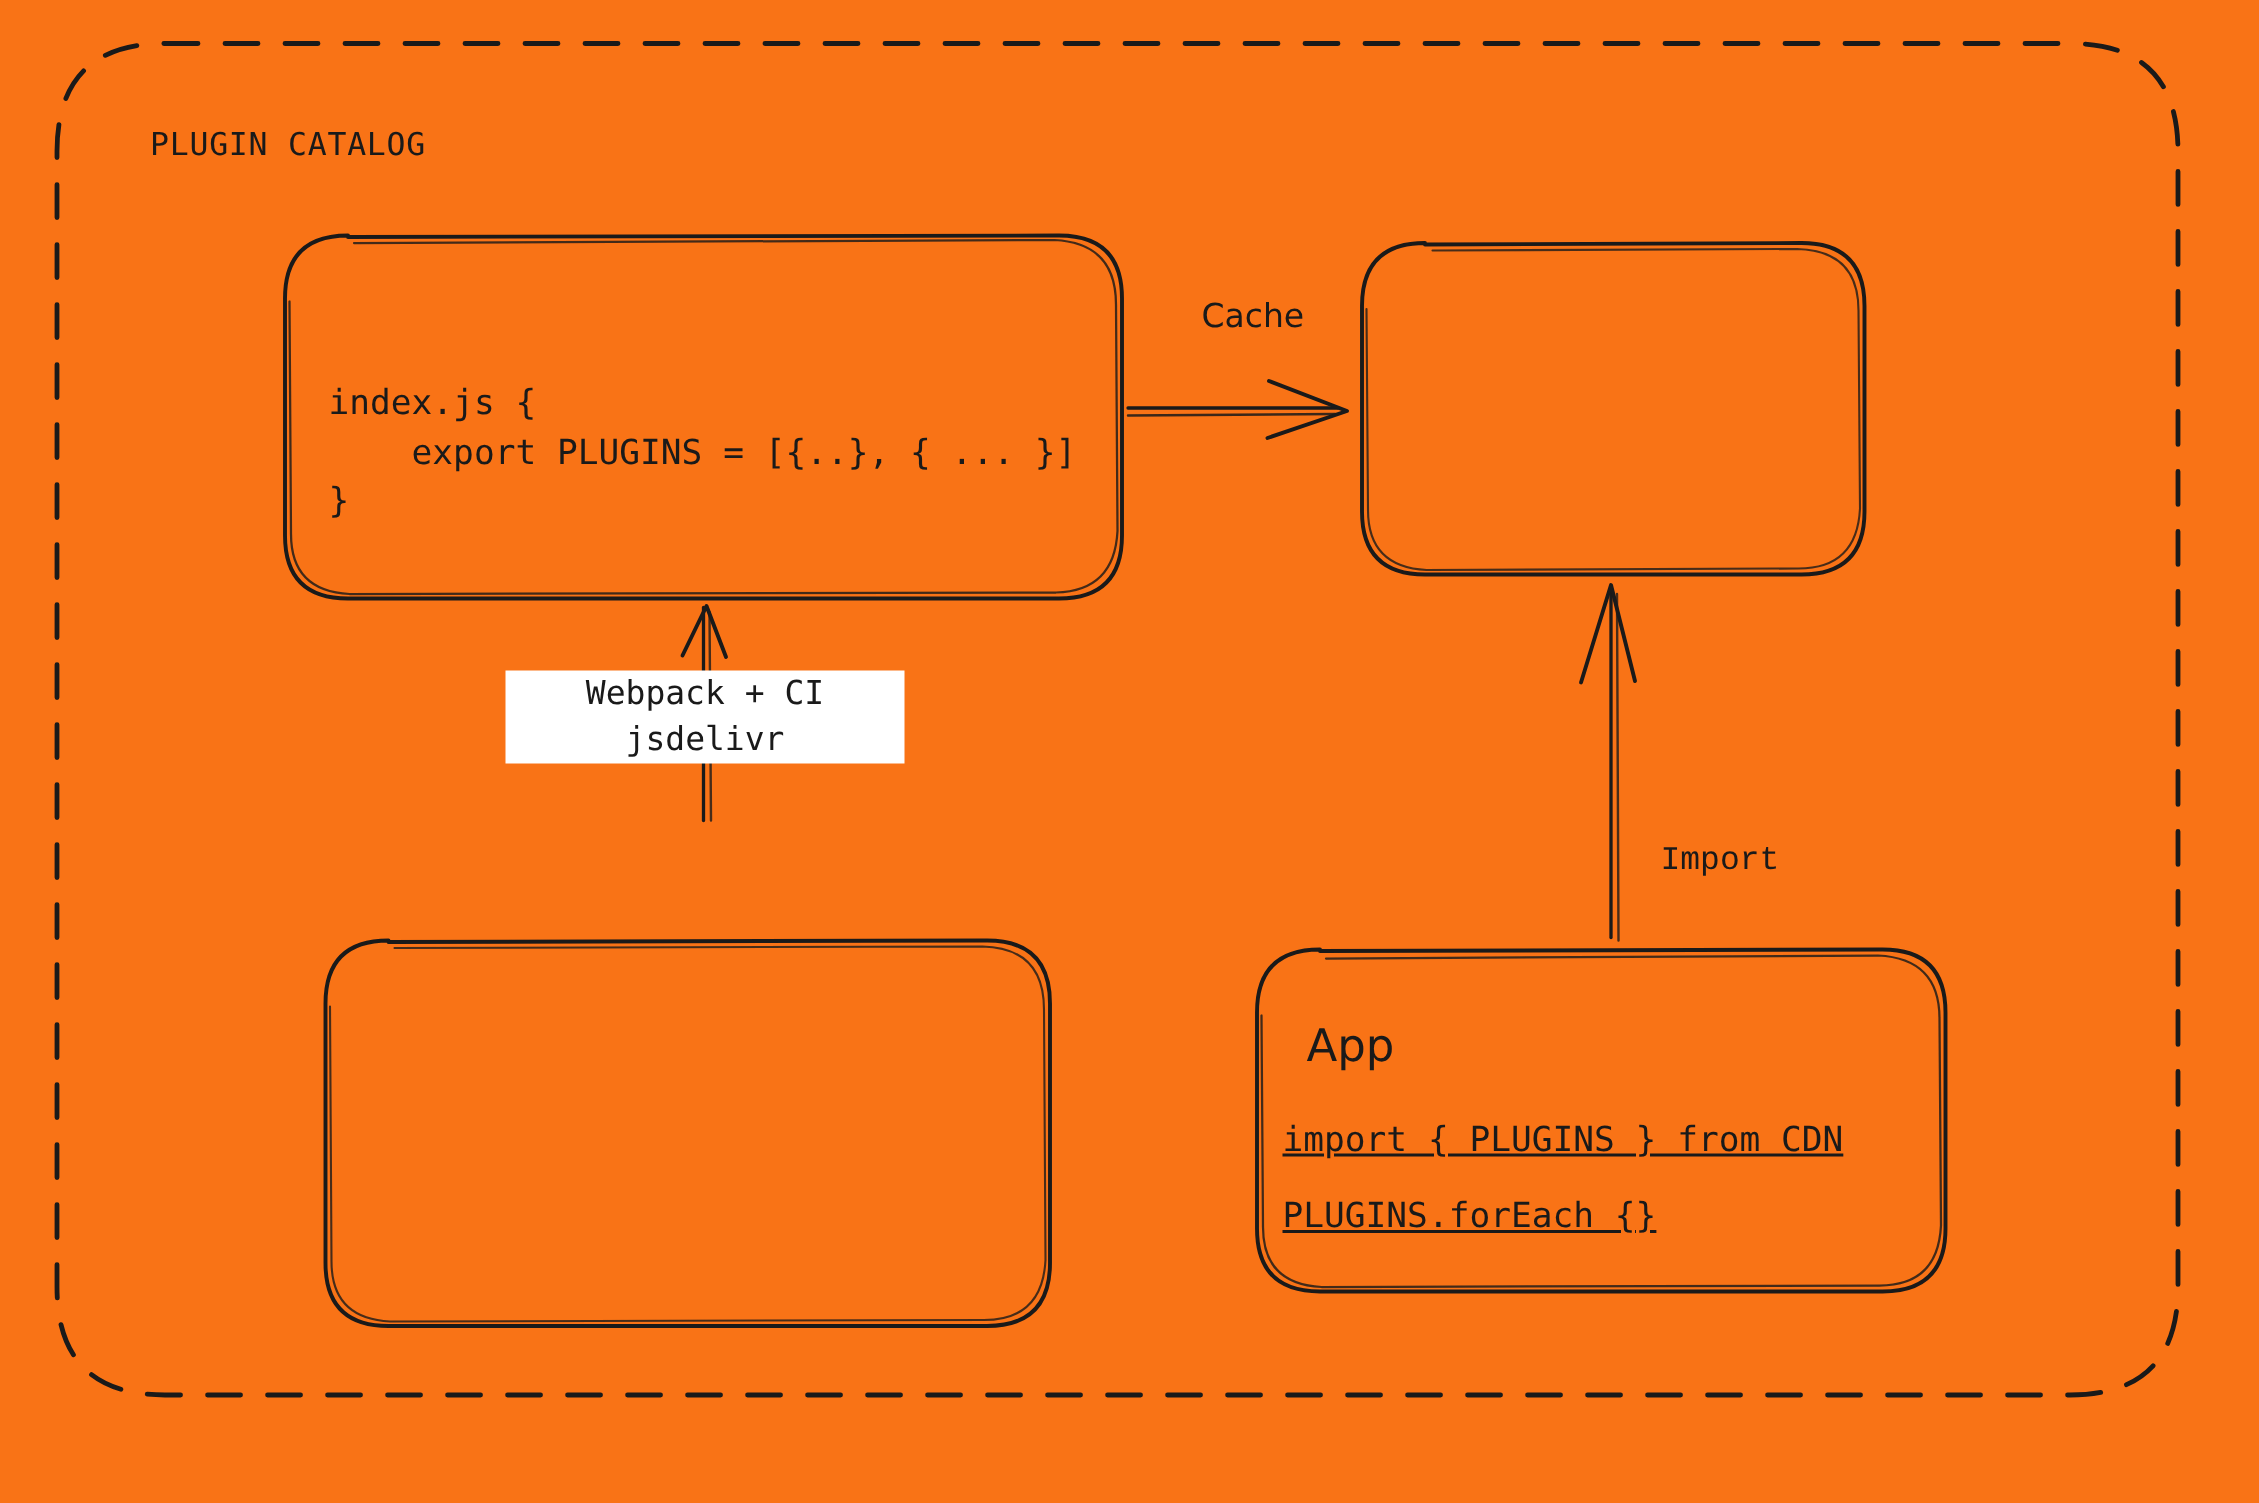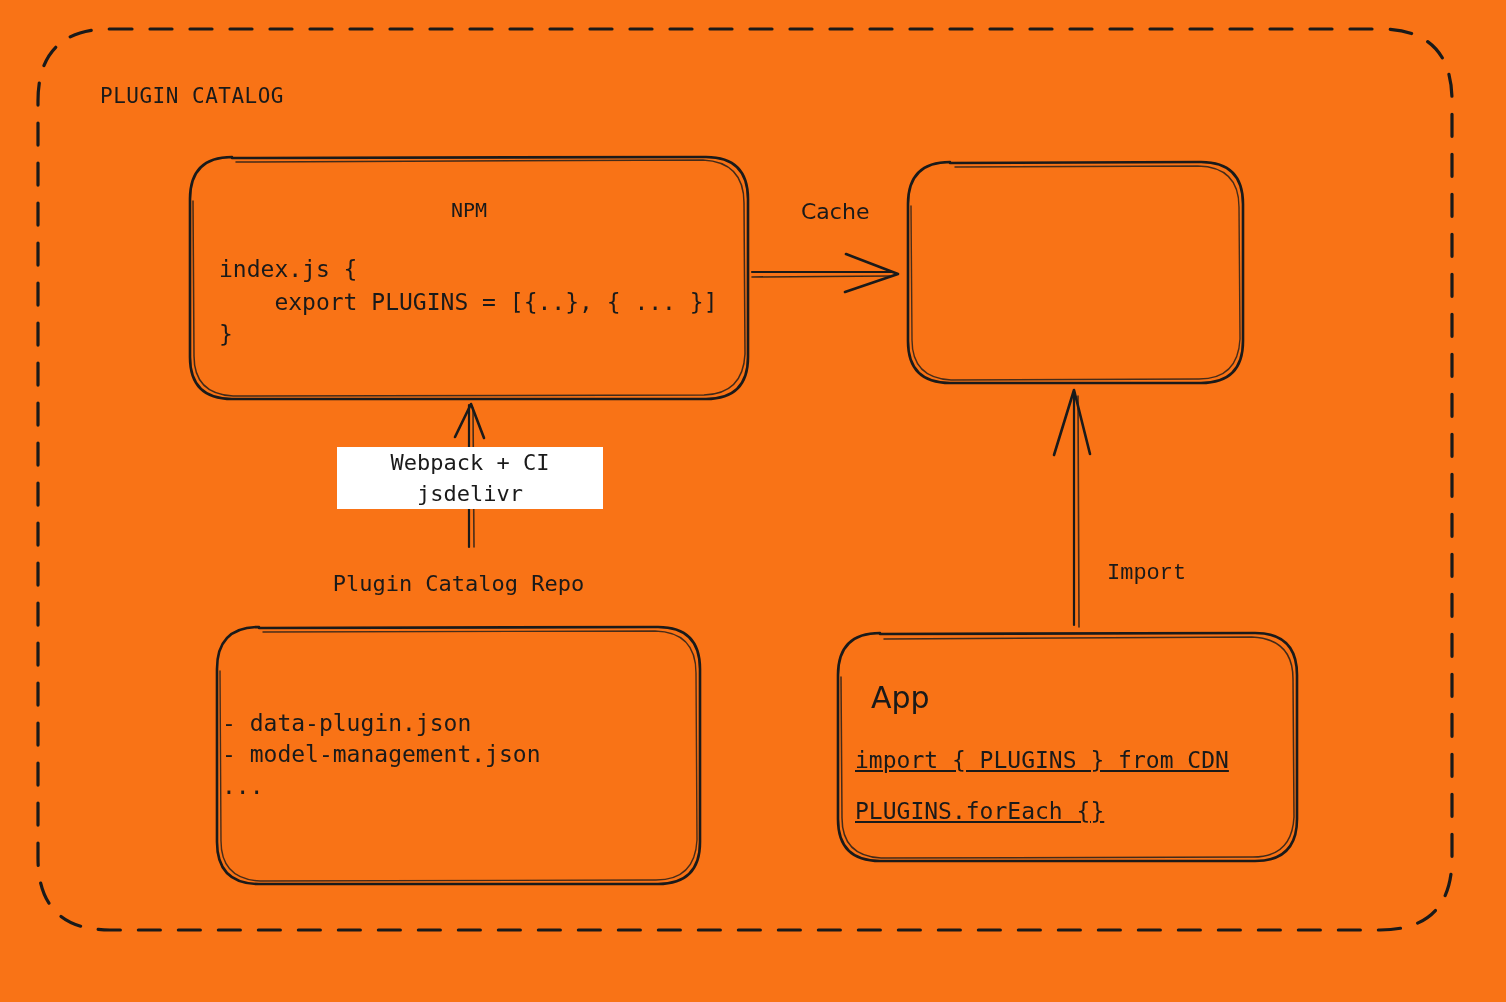--- a/index.html
+++ b/index.html
@@ -167,32 +167,27 @@
         <path d="M 1074 625 L 1074 392" stroke-width="2.2"></path>
         <path d="M 1079 627 L 1078 396" stroke-width="1.6" opacity="0.8"></path>
         <path d="M 1054 455 L 1074 390 L 1090 454" stroke-width="2.6"></path>
       </g>
 
     </g>
   </svg>
 
   <div class="txt mono" id="group-title">PLUGIN CATALOG</div>
 
-  <div class="txt mono" id="npm-title">NPM</div>
 
   <div class="txt mono" id="npm-code">index.js {
     export PLUGINS = [{..}, { ... }]
 }</div>
 
 
-  <div class="txt mono" id="repo-caption">Plugin Catalog Repo</div>
 
-  <div class="txt mono" id="repo-code">- data-plugin.json
-- model-management.json
-...</div>
 
   <div class="txt sans" id="app-title">App</div>
 
   <div class="txt mono" id="app-code"><span>import { PLUGINS } from CDN</span><br><span>PLUGINS.forEach {}</span></div>
 
   <div class="txt sans" id="label-cache">Cache</div>
 
   <div class="txt mono" id="label-webpack">Webpack + CI
 jsdelivr</div>
 

